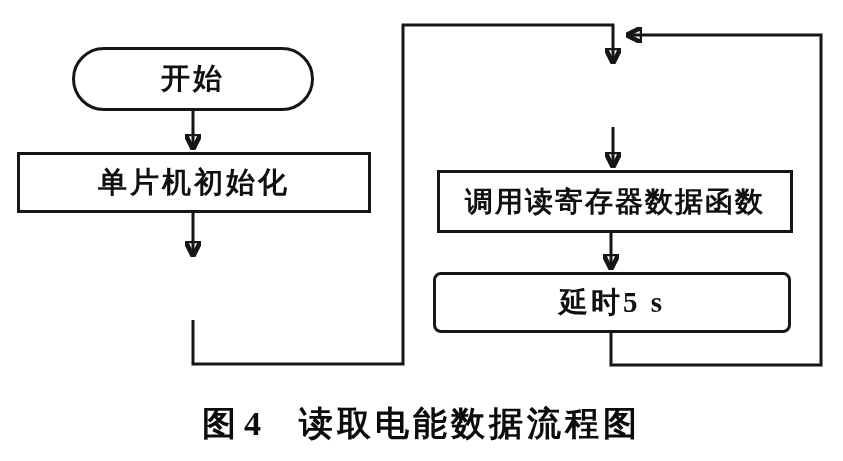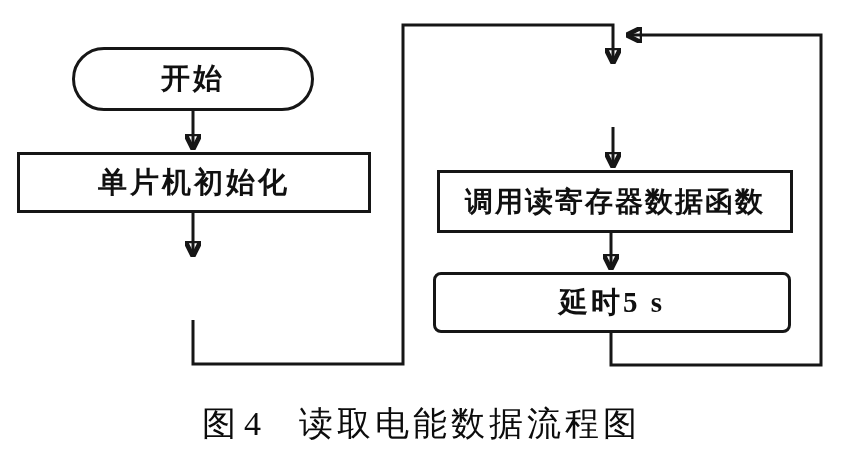--- a/index.html
+++ b/index.html
@@ -27,21 +27,21 @@
   .node.stadium{border-radius:34px;}
   .node-start   {left:72px;  top:47px;  width:242px; height:64px;}
   .node-mcu     {left:17px;  top:152px; width:354px; height:61px;text-align:center;}
   .node-csinit  {left:18px;  top:259px; width:351px; height:61px;}
   .node-writecmd{left:438px; top:66px;  width:351px; height:61px;}
   .node-readreg {left:437px; top:170px; width:356px; height:63px; font-size:28px;letter-spacing:2px;}
   .node-delay   {left:433px; top:272px; width:358px; height:61px;border-radius:8px;}
   .caption{
     position:absolute;left:0;right:0;top:401px;
     text-align:center;
-    font-size:34px;font-weight:400;
+    font-size:34px;font-weight:700;
     letter-spacing:4px;
     color:#0c0c0c;
   }
   .caption .fig-label{margin-right:30px;letter-spacing:8px;}
 </style>
 </head>
 <body>
 
 <div class="stage">
 

